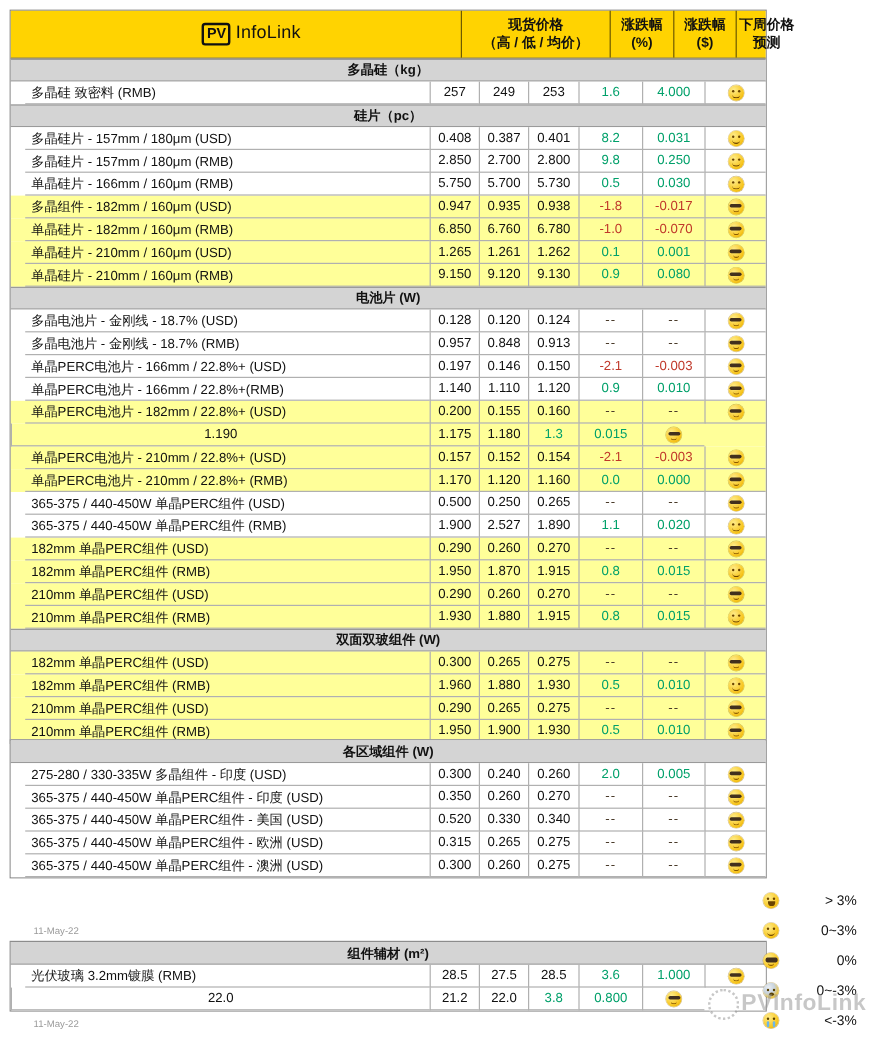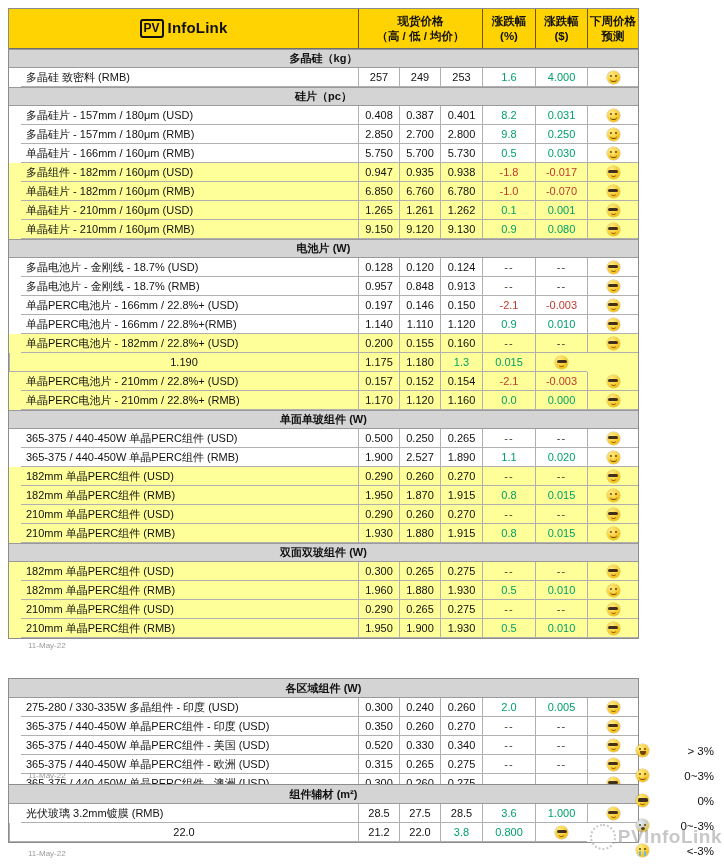--- a/index.html
+++ b/index.html
@@ -2,30 +2,30 @@
 <html><head>
 <meta charset="utf-8">
 <style>
   * { margin:0; padding:0; box-sizing:border-box; }
   html,body { background:#fff; }
   body { font-family:"Liberation Sans","DejaVu Sans",sans-serif; }
   .page { position:relative; width:724px; height:867px; background:#fff; overflow:hidden; }
 
   .ptable { position:absolute; left:8px; border:1px solid #8c8c8c; background:#fff; width:631px; }
   #table-main { top:8px; }
-  #table-regional { top:678px; }
+  #table-regional { top:616px; }
   #table-aux { top:784px; }
 
   
-  .thead { display:grid; grid-template-columns:349px 124px 53px 52px 51px; background:#ffd301; height:40px; border-bottom:1px solid #6f6f6f; }
+  .thead { display:grid; grid-template-columns:349px 124px 53px 52px 51px; background:#ffd301; height:40px; border-bottom:1px solid #6f6f6f;padding-left:26px; }
   .thead > div { display:flex; flex-direction:column; align-items:center; justify-content:center; font-weight:bold; font-size:11.5px; color:#111; line-height:1.25; border-left:1px solid rgba(60,50,0,.75); }
   .thead > div:first-child { border-left:none; }
   .logo-wrap { flex-direction:row !important; gap:4px; }
   .pv-box { border:2px solid #111; border-radius:3px; padding:0 2px; font-weight:bold; font-size:12px; color:#111; background:#ffd301; }
-  .logo-name { font-weight:bold; font-size:15px; color:#111; letter-spacing:.2px; }
+  .logo-name { font-weight:normal; font-size:15px; color:#111; letter-spacing:.2px; }
 
   
   .section-row { height:19px; background:#d4d4d4; border-bottom:1px solid #9a9a9a; border-top:1px solid #9a9a9a; font-size:11px; font-weight:bold; color:#111; display:flex; align-items:center; justify-content:center; }
   .section-row:first-child { border-top:none; }
 
   
   .prow { display:grid; grid-template-columns:349px 41px 41px 42px 53px 52px 51px; height:19px; background:#fff; }
   .prow.hl { background:#ffff99; }
   .cell { border-bottom:1px solid #b0b0b0; border-left:1px solid #b0b0b0; font-size:11px; color:#111; display:flex; align-items:center; justify-content:center; overflow:hidden; white-space:nowrap; }
   .cell.name { justify-content:flex-start; padding-left:5px; border-left:none;margin-left:12px; }
@@ -264,21 +264,20 @@
         <div class="cell name">单晶PERC电池片 - 210mm / 22.8%+ (RMB)</div>
         <div class="cell">1.170</div>
         <div class="cell">1.120</div>
         <div class="cell">1.160</div>
         <div class="cell pos">0.0</div>
         <div class="cell pos">0.000</div>
         <div class="cell">
           <div class="emoji sunglasses" style="display: inline-block;"></div>
         </div>
       </div>
-      <div class="section-row">单面单玻组件 (W)</div>
       <div class="prow">
         <div class="cell name">365-375 / 440-450W 单晶PERC组件 (USD)</div>
         <div class="cell">0.500</div>
         <div class="cell">0.250</div>
         <div class="cell">0.265</div>
         <div class="cell dash">--</div>
         <div class="cell dash">--</div>
         <div class="cell">
           <div class="emoji sunglasses" style="display: inline-block;"></div>
         </div>

